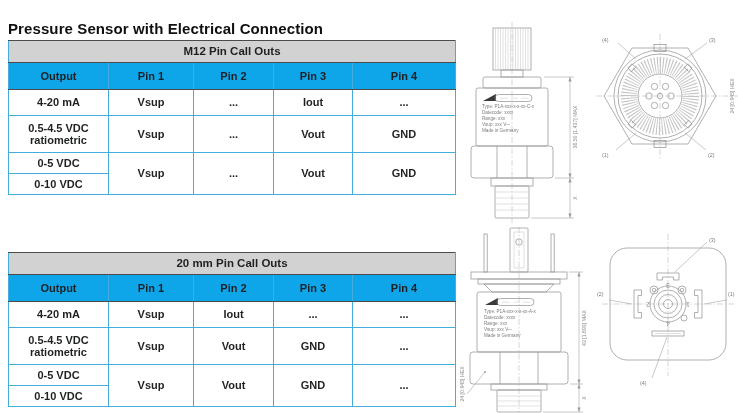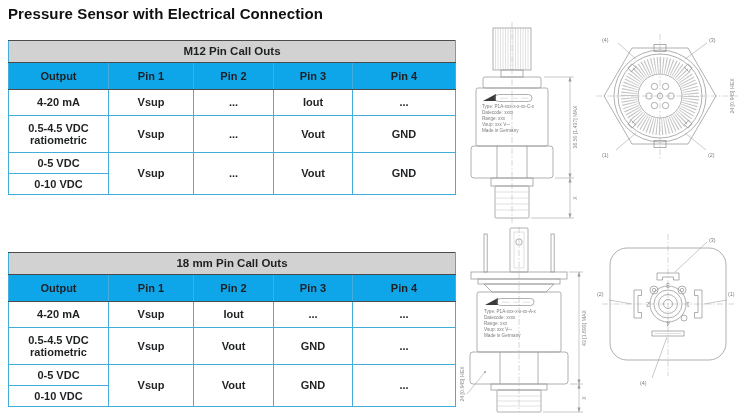--- a/index.html
+++ b/index.html
@@ -1,21 +1,21 @@
 <!DOCTYPE html>
 <html><head>
 <meta charset="utf-8">
 <style>
   html,body{margin:0;padding:0;}
   body{
     width:738px;height:413px;position:relative;overflow:hidden;background:#ffffff;
     font-family:"Liberation Sans",sans-serif;
   }
   .page-title{
-    position:absolute;left:8px;top:5px;font-size:15px;font-weight:bold;color:#101010;
+    position:absolute;left:8px;top:20px;font-size:15px;font-weight:bold;color:#101010;
     letter-spacing:.1px;
   }
   table.callouts{
     position:absolute;left:8px;width:447px;border-collapse:collapse;table-layout:fixed;
     border:1px solid #45ACDE;
   }
   table.callouts td{
     border:1px solid #45ACDE;text-align:center;vertical-align:middle;
     font-size:11px;font-weight:bold;color:#1e2022;padding:0 3px;line-height:1.12;
   }
@@ -103,21 +103,21 @@
 <table class="callouts" id="table-18mm">
   <colgroup>
       <col style="width:100px">
       <col style="width:85px">
       <col style="width:80px">
       <col style="width:79px">
       <col style="width:103px">
     </colgroup>
   <tbody>
       <tr class="title-row">
-    <td colspan="5">18 mm Pin Call Outs</td>
+    <td colspan="5">20 mm Pin Call Outs</td>
   </tr>
   <tr class="head-row">
     <td>Output</td>
     <td>Pin 1</td>
     <td>Pin 2</td>
     <td>Pin 3</td>
     <td>Pin 4</td>
   </tr>
   <tr class="row-a">
     <td>4-20 mA</td>

